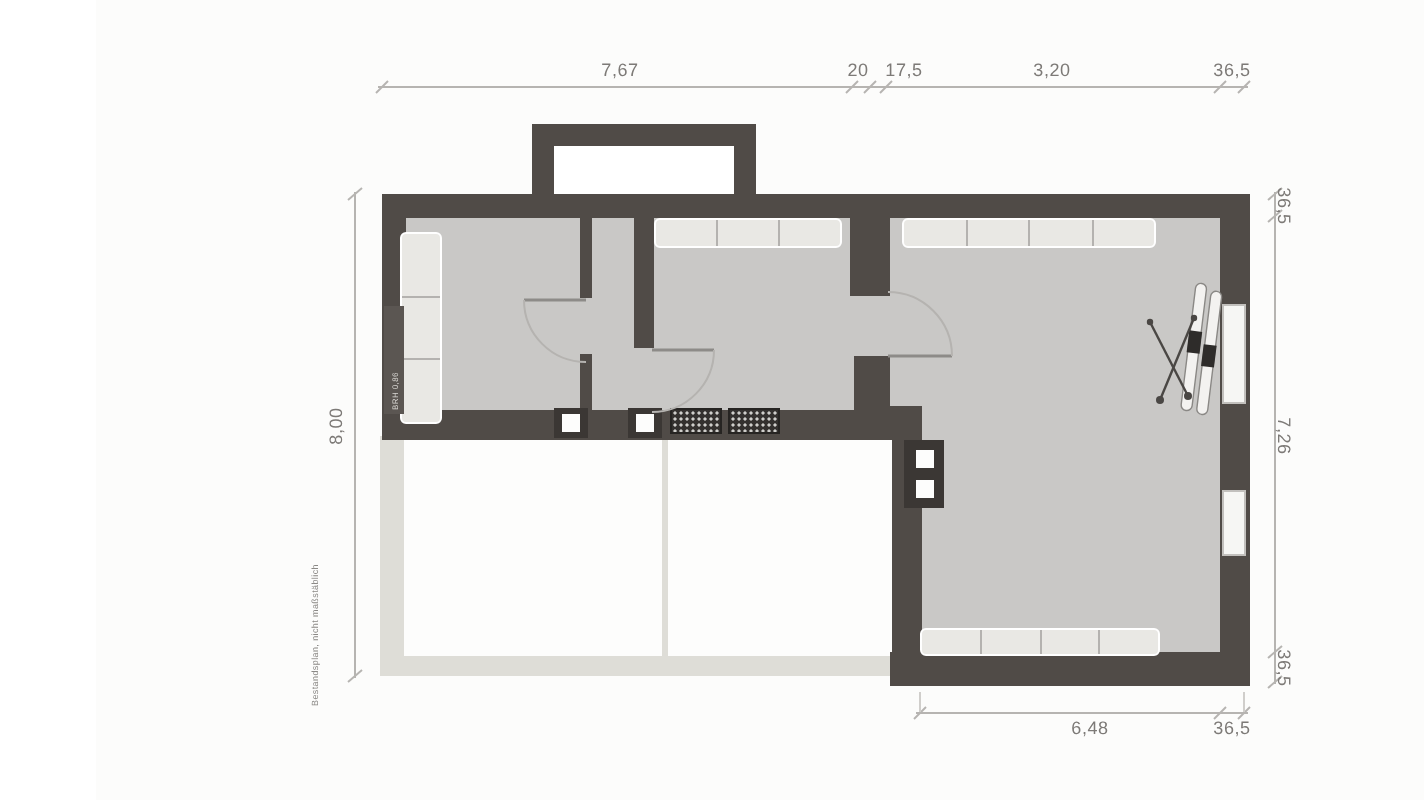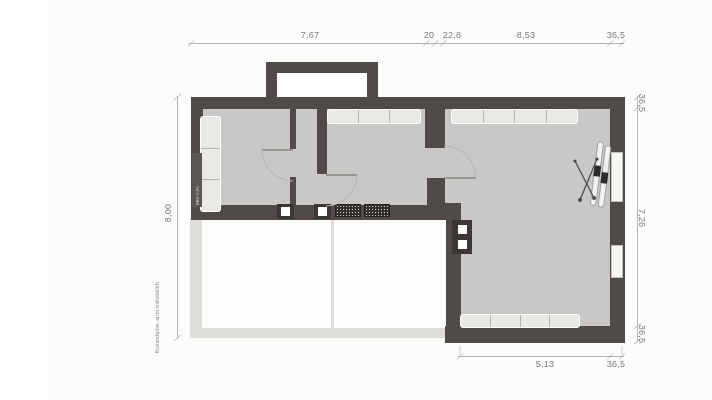--- a/index.html
+++ b/index.html
@@ -189,28 +189,28 @@
       <line x1="549" y1="159" x2="532" y2="200"></line>
       <circle cx="527" cy="161" r="1.6" fill="#4a4744" stroke="none"></circle>
       <circle cx="549" cy="159" r="1.6" fill="#4a4744" stroke="none"></circle>
       <circle cx="546" cy="198" r="2" fill="#4a4744" stroke="none"></circle>
       <circle cx="532" cy="200" r="2" fill="#4a4744" stroke="none"></circle>
     </g>
   </svg>
 
   <div class="dimlabel" style="left:242px;top:29px;width:40px;">7,67</div>
   <div class="dimlabel" style="left:374px;top:29px;width:14px;">20</div>
-  <div class="dimlabel" style="left:392px;top:29px;width:24px;">22,8</div>
-  <div class="dimlabel" style="left:458px;top:29px;width:40px;">8,53</div>
+  <div class="dimlabel" style="left:392px;top:29px;width:24px;">17,5</div>
+  <div class="dimlabel" style="left:458px;top:29px;width:40px;">3,20</div>
   <div class="dimlabel" style="left:548px;top:29px;width:40px;">36,5</div>
 
   <div class="dimlabel rot-left" style="left:104px;top:207px;width:32px;">8,00</div>
 
   <div class="dimlabel rot-right" style="left:578px;top:97px;width:32px;">36,5</div>
   <div class="dimlabel rot-right" style="left:578px;top:212px;width:32px;">7,26</div>
   <div class="dimlabel rot-right" style="left:578px;top:328px;width:32px;">36,5</div>
 
-  <div class="dimlabel" style="left:477px;top:358px;width:40px;">5,13</div>
+  <div class="dimlabel" style="left:477px;top:358px;width:40px;">6,48</div>
   <div class="dimlabel" style="left:548px;top:358px;width:40px;">36,5</div>
 
   <div class="tinynote" style="left:107px;top:353px;">Bestandsplan, nicht maßstäblich</div>
 
 </div>
 
 </body></html>

